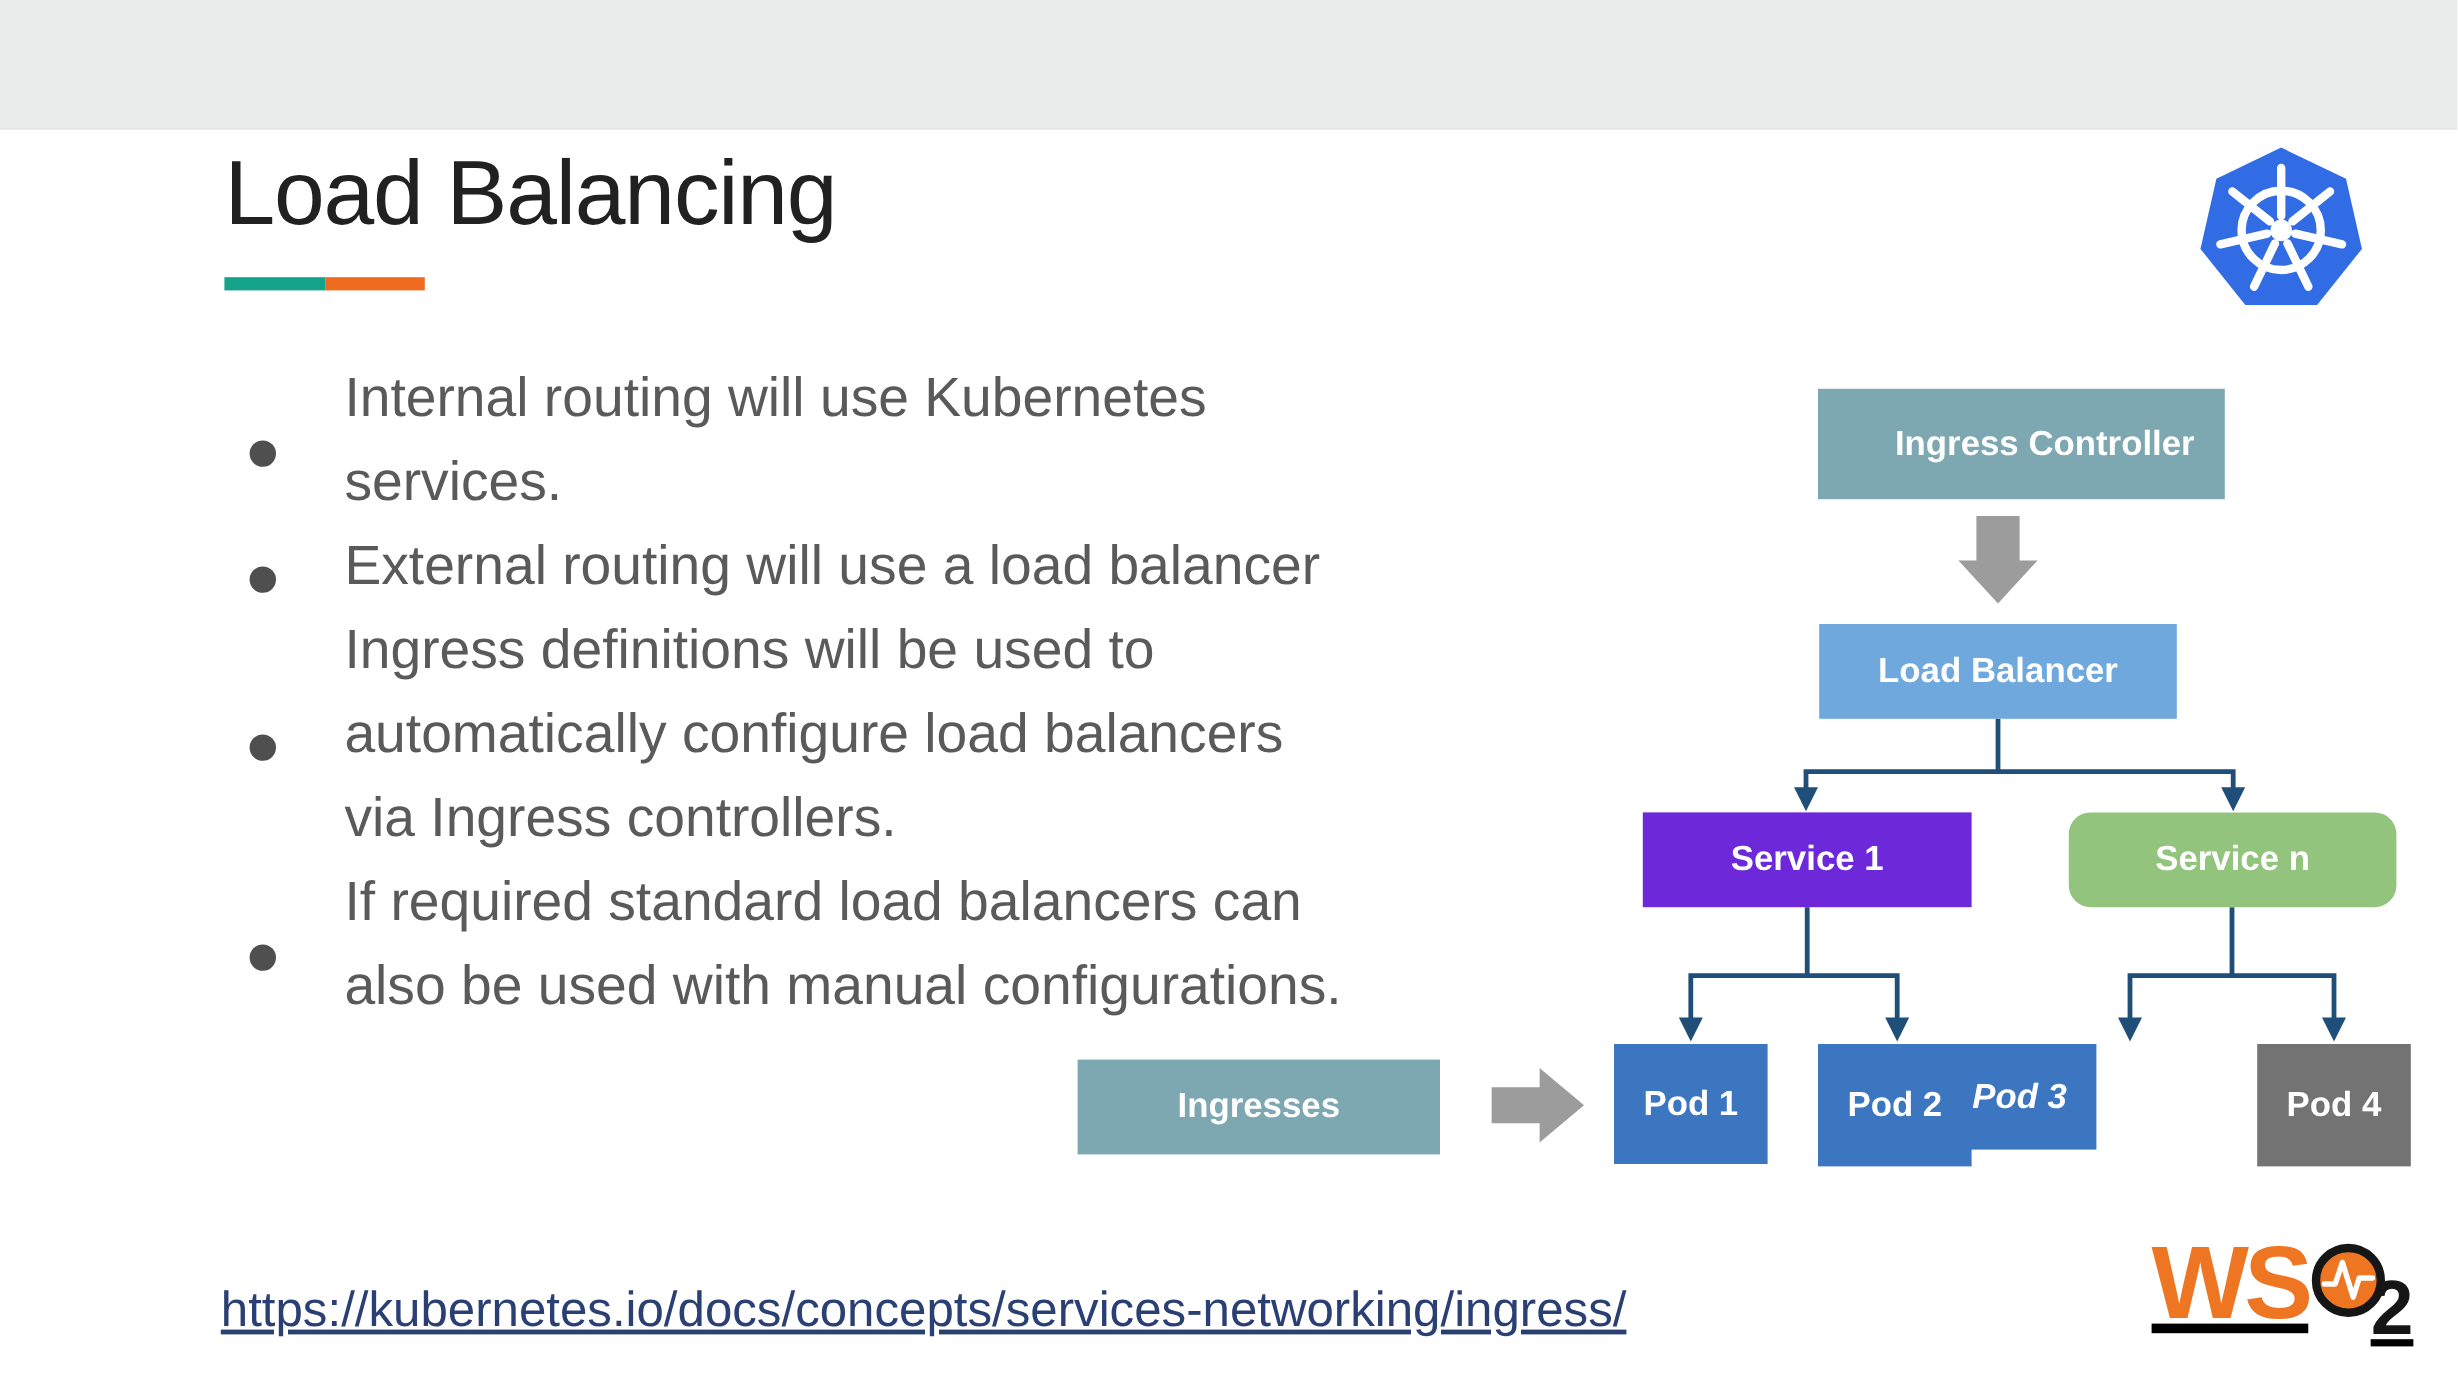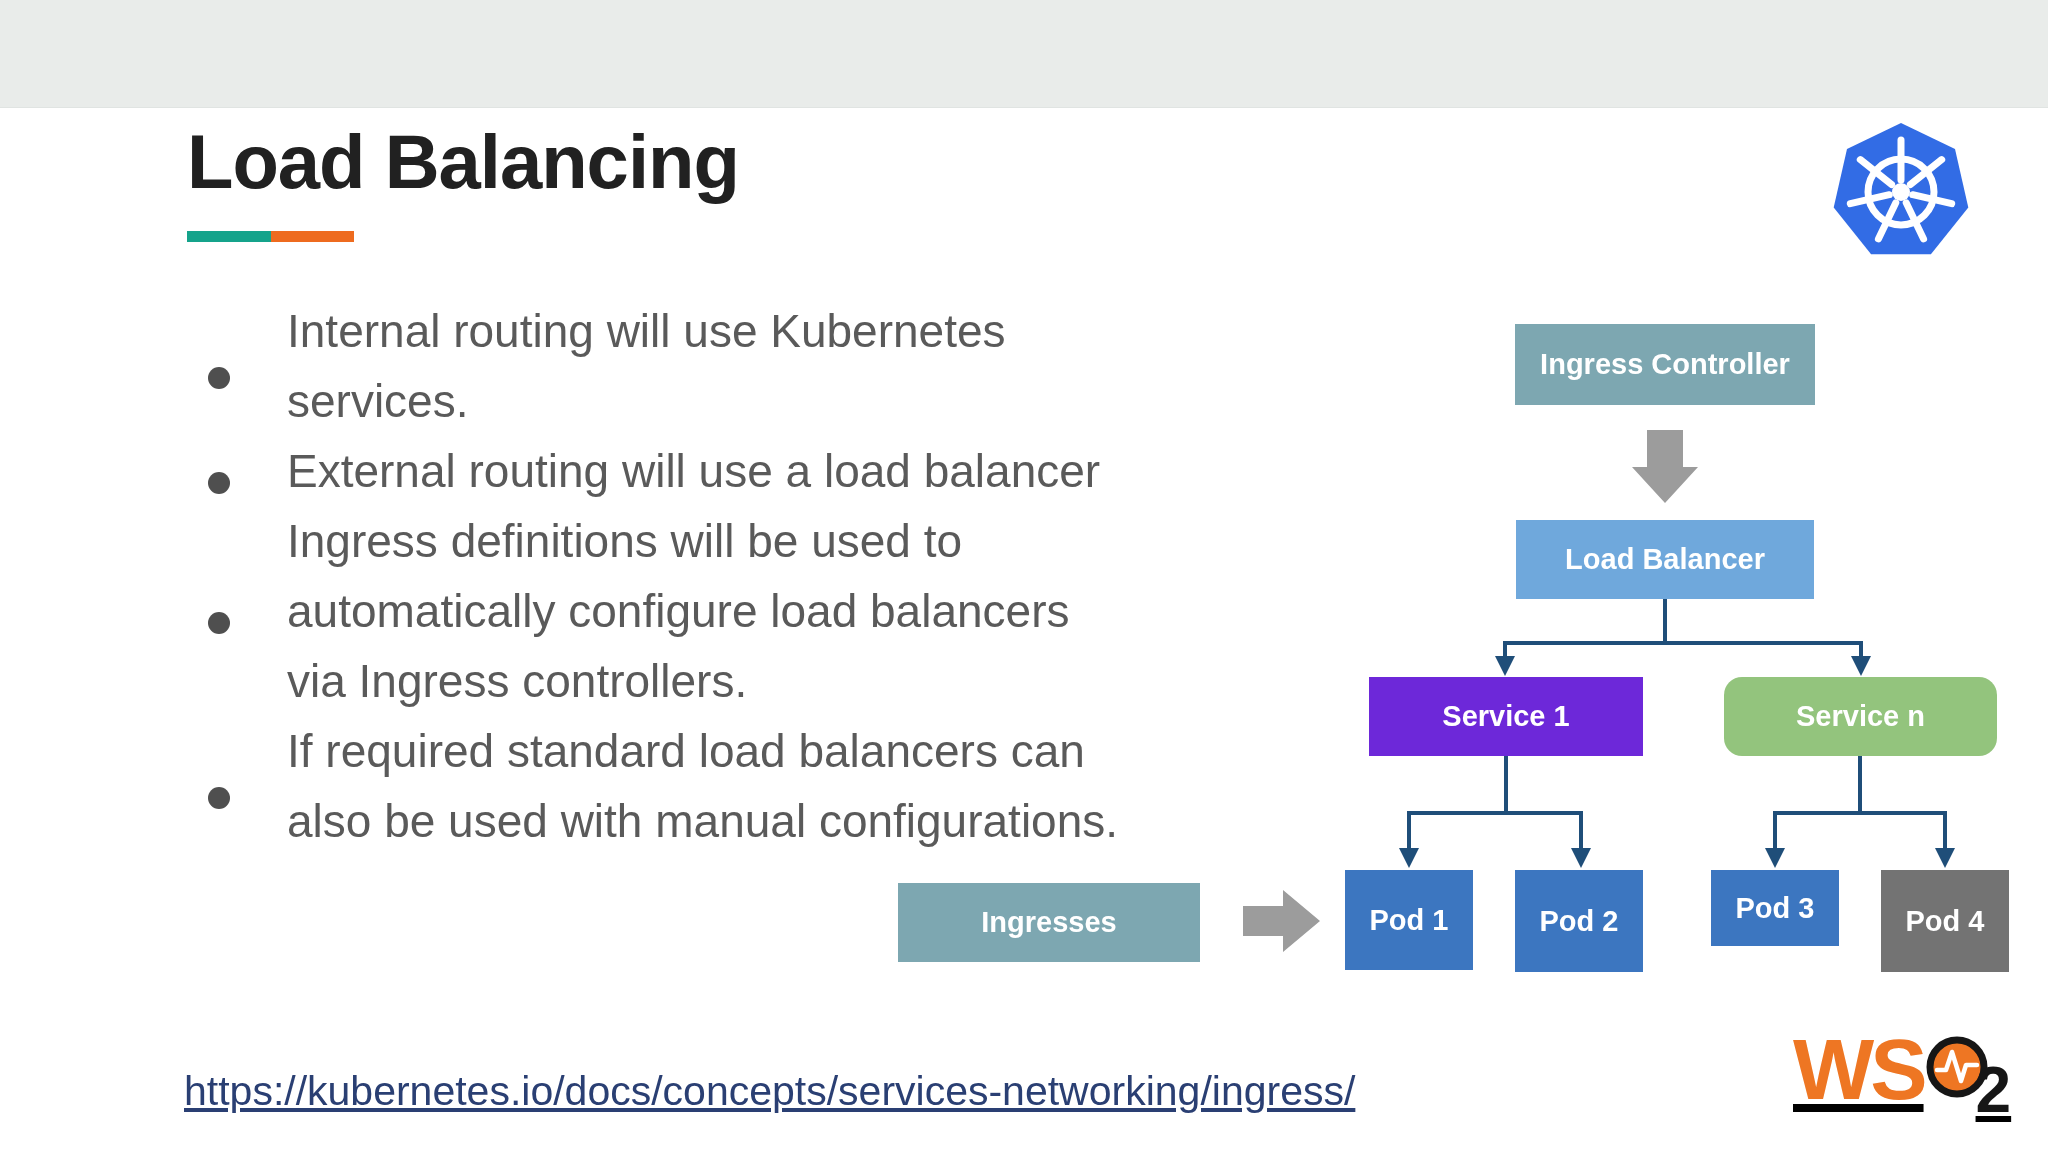--- a/index.html
+++ b/index.html
@@ -1,41 +1,41 @@
 <!DOCTYPE html>
 <html><head>
 <meta charset="utf-8">
 <style>
   html,body{margin:0;padding:0;background:#fff;}
   .slide{
     position:relative;width:2048px;height:1152px;overflow:hidden;background:#ffffff;
     font-family:"Liberation Sans", sans-serif;
   }
   .top-band{position:absolute;left:0;top:0;width:2048px;height:107px;background:#e9ecea;border-bottom:1px solid #e0e4e2;}
-  .title{position:absolute;left:187px;top:118px;margin:0;font-size:76px;font-weight:700;color:#212121;letter-spacing:-1px;}
+  .title{position:absolute;left:187px;top:118px;margin:0;font-size:76px;font-weight:400;color:#212121;letter-spacing:-1px;}
   .title-accent{position:absolute;left:187px;top:231px;width:167px;height:11px;display:flex;}
   .accent-teal{width:84px;height:11px;background:#15a38b;display:block;}
   .accent-orange{width:83px;height:11px;background:#ee6b1f;display:block;}
 
   .bullets{position:absolute;left:208px;top:296px;width:1100px;margin:0;padding:0;list-style:none;}
   .bullet{display:flex;align-items:center;}
   .dot{flex:0 0 auto;width:22px;height:22px;border-radius:50%;background:#4f4f4f;margin:24px 57px 0 0;}
   .btext{font-size:46px;line-height:70px;color:#5a5a5a;white-space:pre-line;}
 
   .overlay{position:absolute;left:0;top:0;pointer-events:none;}
 
   .node{position:absolute;display:flex;align-items:center;justify-content:center;
         color:#ffffff;font-weight:700;font-size:29px;text-align:center;}
-  .n-ic{left:1515px;top:324px;width:300px;height:81px;background:#7da7b1;}
+  .n-ic{left:1515px;top:324px;width:300px;height:92px;background:#7da7b1;padding-left:39px;}
   .n-lb{left:1516px;top:520px;width:298px;height:79px;background:#6fa8dc;}
   .n-s1{left:1369px;top:677px;width:274px;height:79px;background:#6d28d9;}
   .n-sn{left:1724px;top:677px;width:273px;height:79px;background:#93c47d;border-radius:18px;}
   .n-p1{left:1345px;top:870px;width:128px;height:100px;background:#3c76c0;}
   .n-p2{left:1515px;top:870px;width:128px;height:102px;background:#3c76c0;}
-  .n-p3{left:1711px;top:870px;width:128px;height:76px;background:#3c76c0;}
+  .n-p3{left:1619px;top:870px;width:128px;height:88px;background:#3c76c0;font-style:italic;}
   .n-p4{left:1881px;top:870px;width:128px;height:102px;background:#737373;}
   .n-ing{left:898px;top:883px;width:302px;height:79px;background:#7da7b1;}
 
   .k8s-logo{position:absolute;left:1831px;top:122px;}
 
   .src-link{position:absolute;left:184px;top:1068px;font-size:41px;color:#2a3f73;cursor:pointer;}
 
   .wso2{position:absolute;left:1793px;top:1026px;display:flex;align-items:flex-start;text-decoration:underline;}
   .wso2 .ws{font-size:86px;line-height:1;font-weight:700;letter-spacing:-4px;color:#ee7623;}
   .wso2 .o-icon{margin:8px 0 0 0;}

